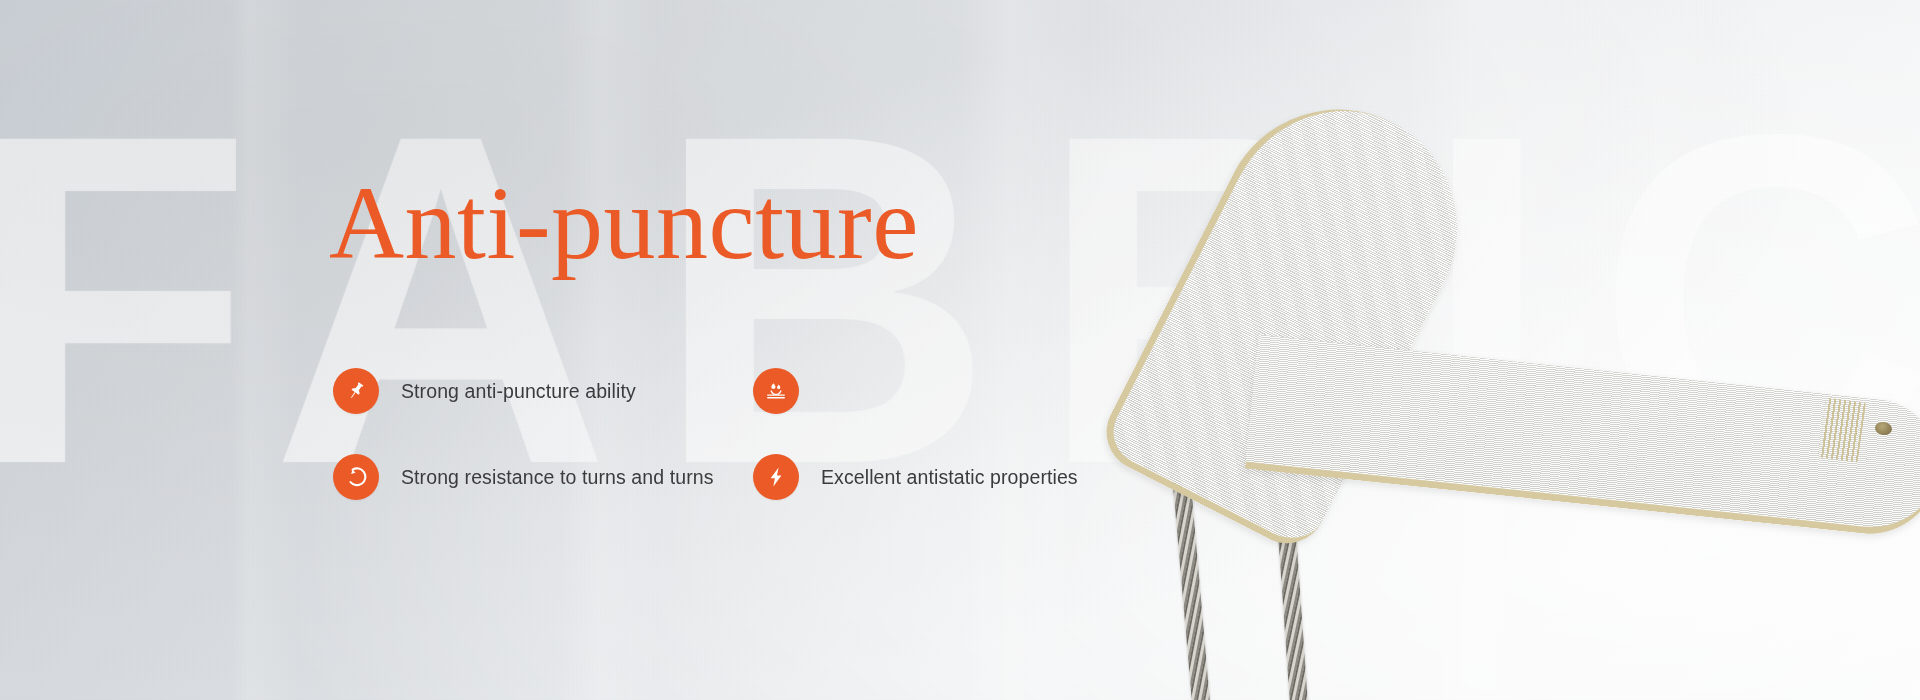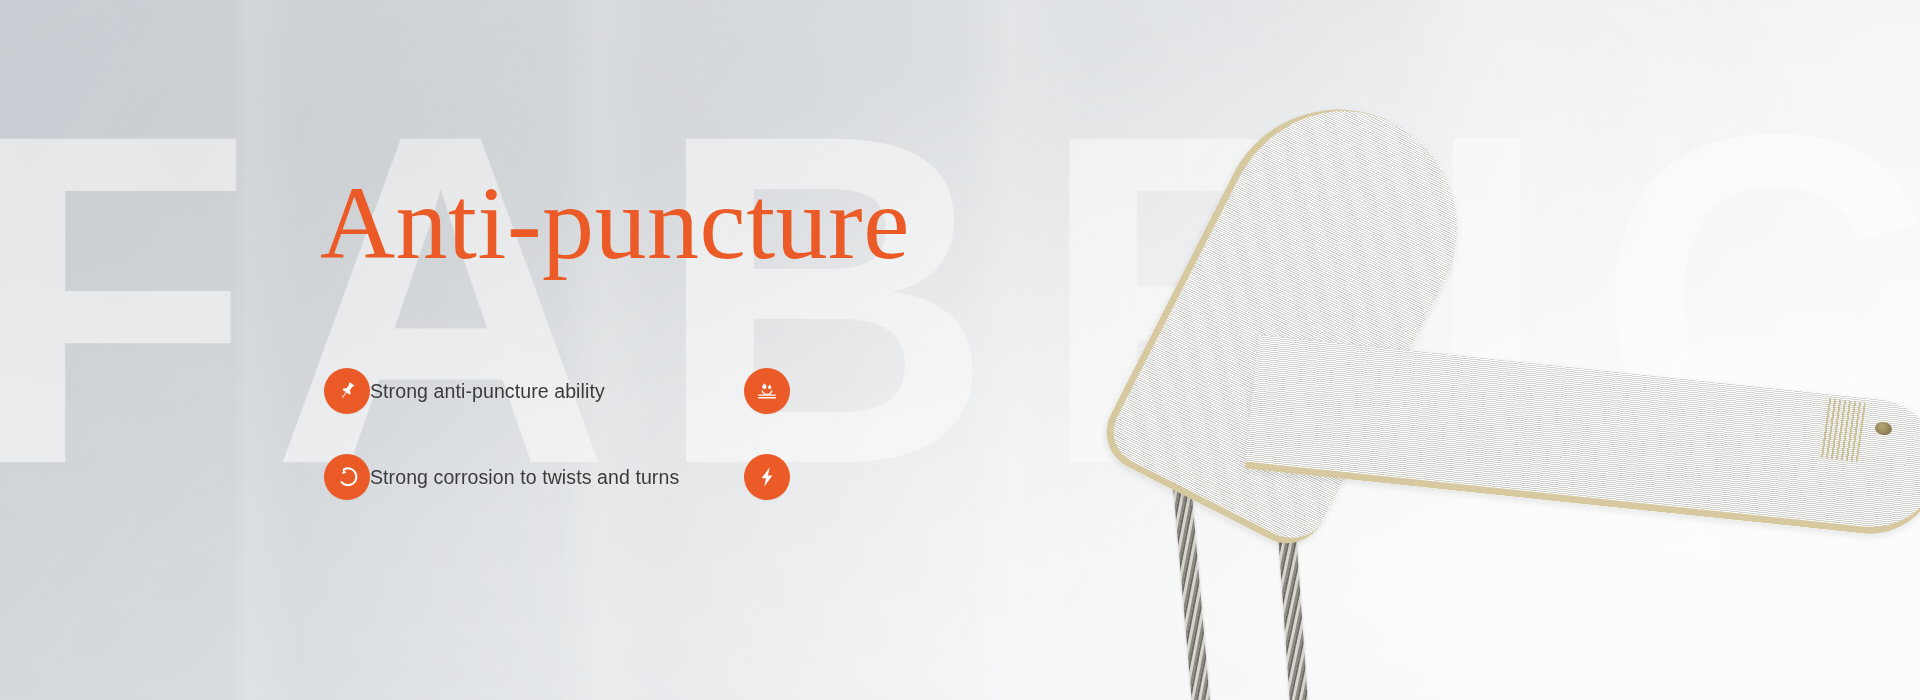--- a/index.html
+++ b/index.html
@@ -67,21 +67,21 @@
   .vignette {
     position: absolute;
     inset: 0;
     pointer-events: none;
     background: radial-gradient(140% 150% at 20% 20%, rgba(0,0,0,0.045) 0%, rgba(0,0,0,0.0) 55%);
   }
 
   
   .content {
     position: absolute;
-    left: 320px;
+    left: 329px;
     top: 0;
     width: 1000px;
     height: 700px;
   }
   .headline {
     position: absolute;
     left: 0;
     top: 168px;
     margin: 0;
     font-family: "Liberation Serif", "DejaVu Serif", serif;
@@ -99,20 +99,21 @@
     top: 348px;
     width: 940px;
     display: grid;
     grid-template-columns: 410px 410px;
     grid-template-rows: 86px 86px;
     column-gap: 10px;
   }
   .feature {
     display: flex;
     align-items: center;
+    gap: 22px;
   }
   .feat-icon {
     flex: 0 0 auto;
     width: 46px;
     height: 46px;
     border-radius: 50%;
     background: #ED5B26;
     display: flex;
     align-items: center;
     justify-content: center;
@@ -293,28 +294,29 @@
         </span>
       </div>
 
       <div class="feature">
         <span class="feat-icon">
           <svg width="26" height="26" viewBox="0 0 26 26" fill="none">
             <path d="M9.6 5.6a8.4 8.4 0 1 1-2.1 12.5" stroke="#ffffff" stroke-width="2.1" fill="none" stroke-linecap="round"></path>
             <path d="M9.6 5.6 8.1 9.9l4.4-1.1z" fill="#ffffff"></path>
           </svg>
         </span>
-        <span class="feat-label">Strong corrosion to twists and turns</span>
+        <span class="feat-label">Strong resistance to turns and turns</span>
       </div>
 
       <div class="feature">
         <span class="feat-icon">
           <svg width="26" height="26" viewBox="0 0 26 26" fill="none">
             <path d="M15.6 3.6 7.6 14.2h4.3l-1.6 8.2 8.1-10.9h-4.4z" fill="#ffffff"></path>
           </svg>
         </span>
+        <span class="feat-label">Excellent antistatic properties</span>
       </div>
 
     </div>
   </div>
 
   <div class="grain"></div>
 </div>
 
 </body></html>

